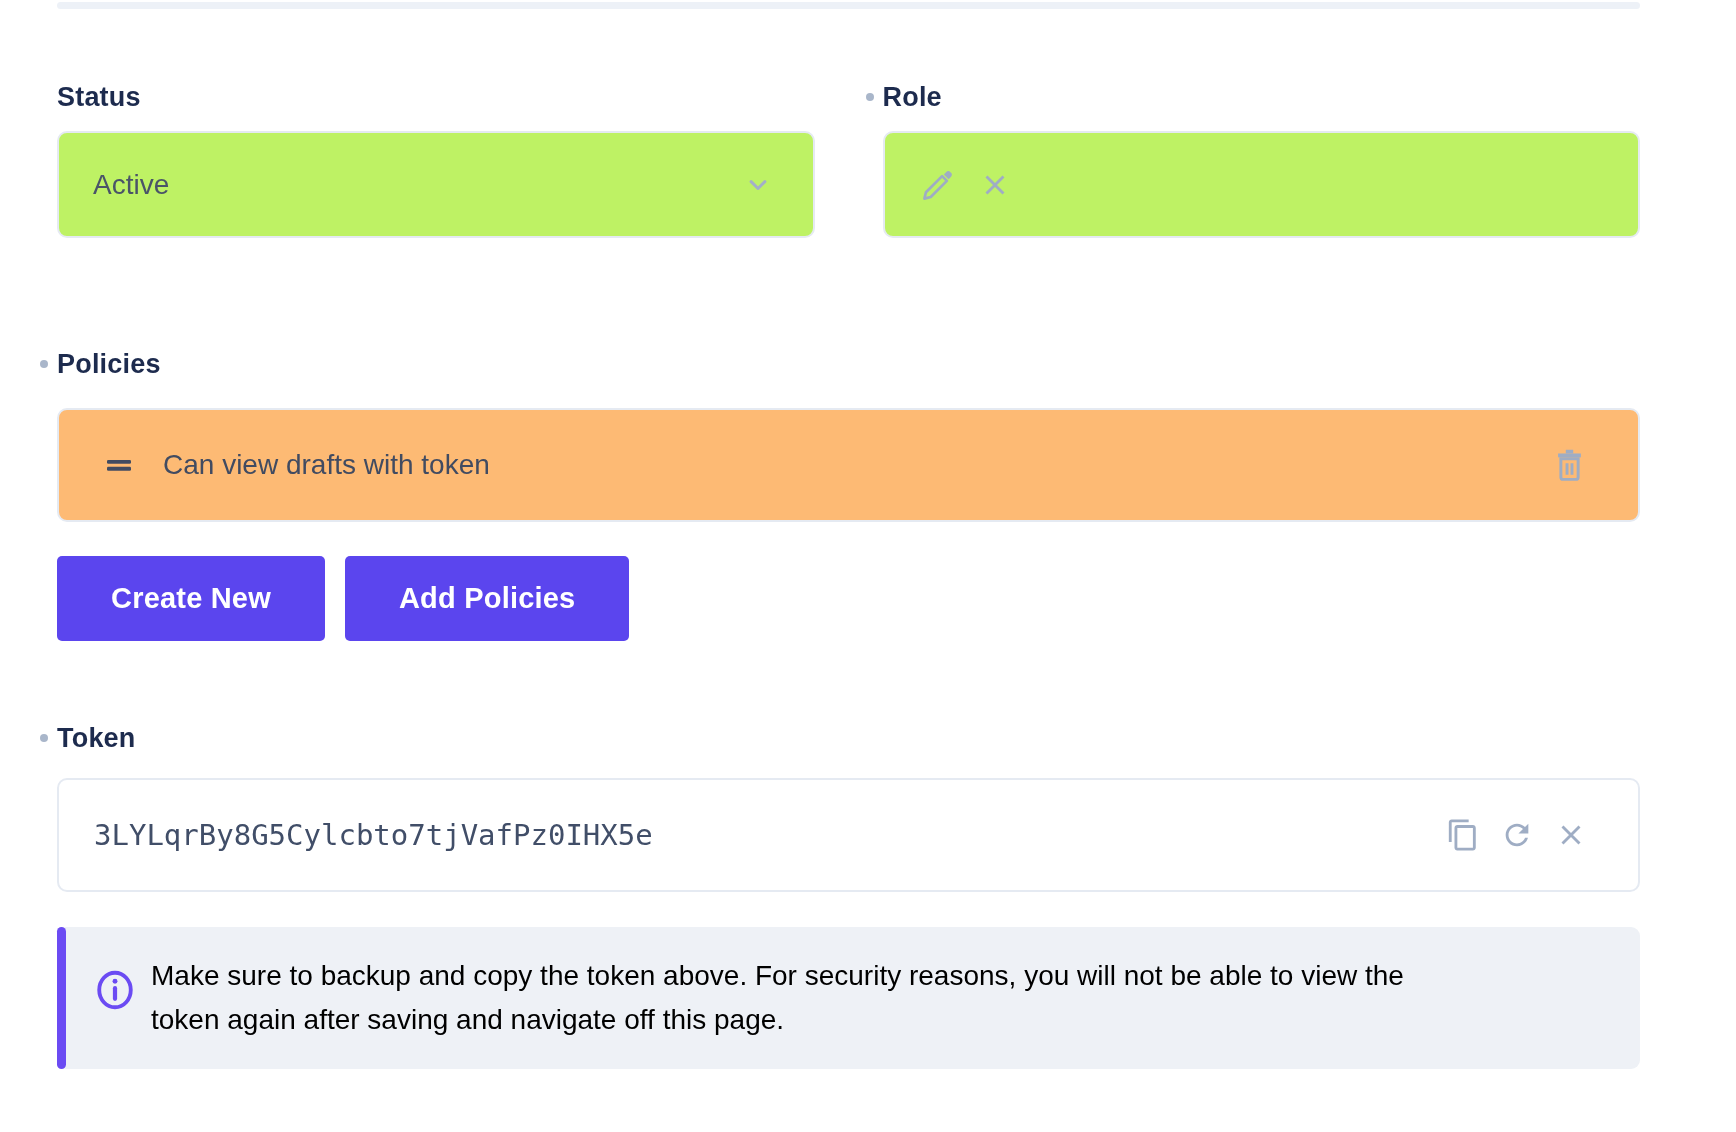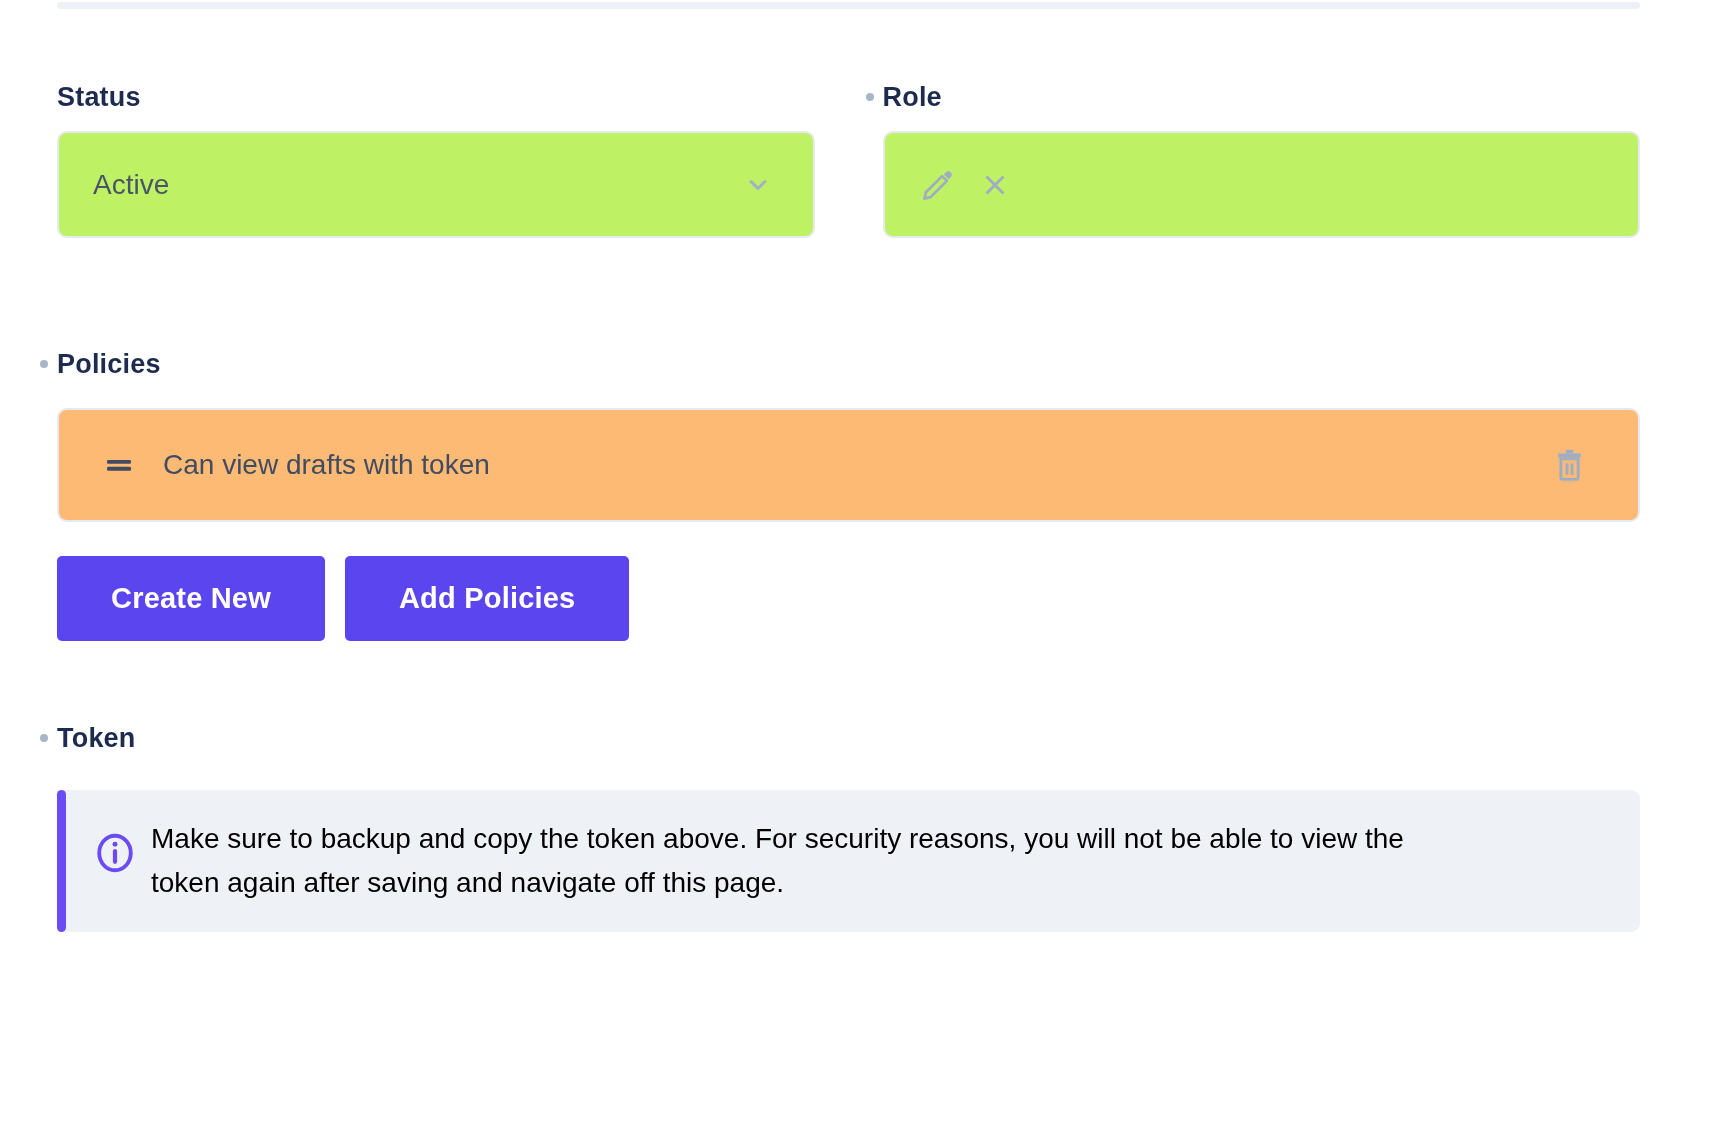--- a/index.html
+++ b/index.html
@@ -232,20 +232,40 @@
       <button class="btn">Add Policies</button>
     </div>
   </div>
 
   <div class="section-token">
     <div class="label-row">
       <span class="req-dot"></span>
       <span class="field-label">Token</span>
     </div>
 
+    <div class="token-box">
+      <span class="token-value">3LYLqrBy8G5Cylcbto7tjVafPz0IHX5e</span>
+      <span class="token-icons">
+        <span class="icon">
+          <svg width="34" height="34" viewBox="0 0 24 24" fill="currentColor">
+            <path d="M16 1H4c-1.1 0-2 .9-2 2v14h2V3h12V1zm3 4H8c-1.1 0-2 .9-2 2v14c0 1.1.9 2 2 2h11c1.1 0 2-.9 2-2V7c0-1.1-.9-2-2-2zm0 16H8V7h11v14z"></path>
+          </svg>
+        </span>
+        <span class="icon">
+          <svg width="34" height="34" viewBox="0 0 24 24" fill="currentColor">
+            <path d="M17.65 6.35C16.2 4.9 14.21 4 12 4c-4.42 0-7.99 3.58-8 8s3.58 8 8 8c3.73 0 6.84-2.55 7.73-6h-2.08c-.82 2.33-3.04 4-5.65 4-3.31 0-6-2.69-6-6s2.69-6 6-6c1.66 0 3.14.69 4.22 1.78L13 11h7V4l-2.35 2.35z"></path>
+          </svg>
+        </span>
+        <span class="icon">
+          <svg width="34" height="34" viewBox="0 0 24 24" fill="none" stroke="currentColor">
+            <path d="M6 6 L18 18 M18 6 L6 18" stroke-width="2"></path>
+          </svg>
+        </span>
+      </span>
+    </div>
 
     <div class="alert">
       <span class="alert-bar"></span>
       <span class="icon info-icon">
         <svg width="44" height="48" viewBox="0 0 24 24" fill="none" stroke="currentColor">
           <ellipse cx="12" cy="12" rx="8.6" ry="9.4" stroke-width="2.1"></ellipse>
           <path d="M12 11 v5.8" stroke-width="2.3" stroke-linecap="round"></path>
           <circle cx="12" cy="7.2" r="1.35" fill="currentColor" stroke="none"></circle>
         </svg>
       </span>

